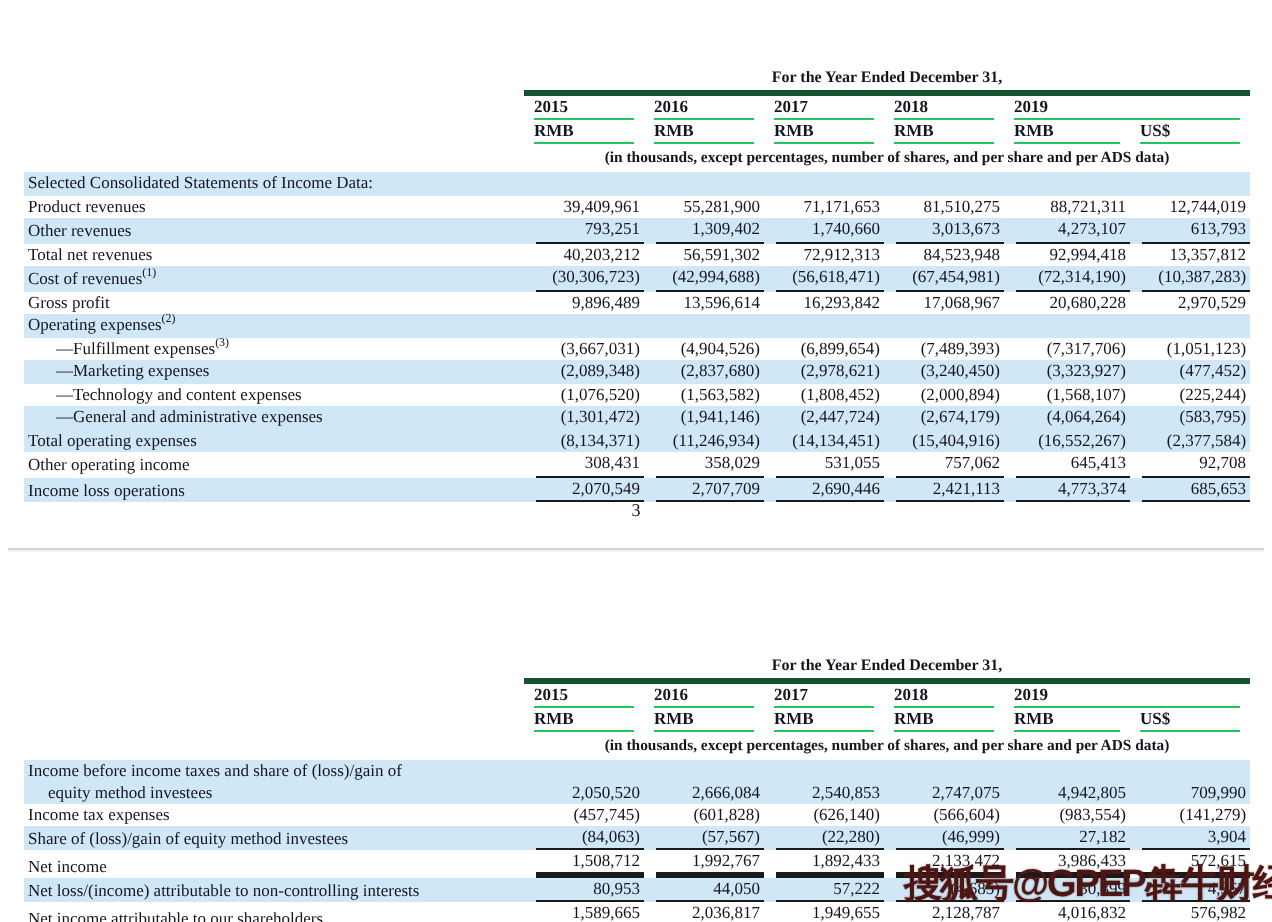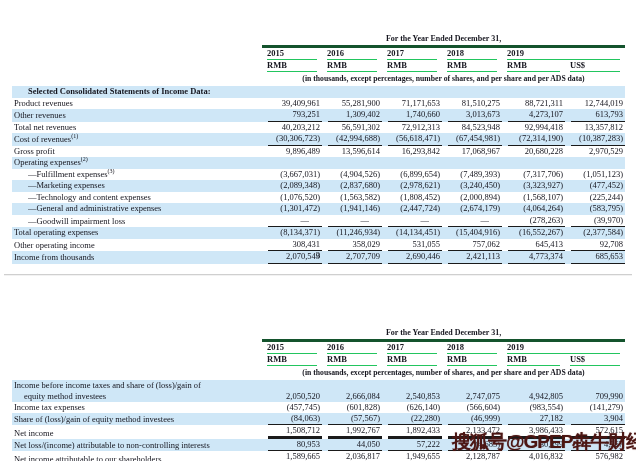--- a/index.html
+++ b/index.html
@@ -13,21 +13,21 @@
   .t2 { top:322px; }
   table { border-collapse:collapse; table-layout:fixed; width:613px; }
   td { padding:0; vertical-align:bottom; font-size:8.5px; line-height:11px; white-space:nowrap; }
   .t1 tbody td { line-height:11.5px; }
   thead td { font-weight:bold; }
   .title-cell { text-align:center; font-size:8px; padding-top:5px; }
   .title-cell .hline { border-bottom:3px solid #14532d; padding-bottom:1px; }
   .yr { text-align:center; }
   .yr .hline { border-bottom:1px solid #22c55e; margin:0 5px; text-align:left; }
   .note { text-align:center; font-size:7.7px; padding-top:1px; padding-bottom:2px; }
-  .section { font-weight:bold; padding-left:16px;margin-left:33px; }
+  .section { font-weight:normal; padding-left:2px;margin-left:33px; }
   .lbl { padding-left:2px; overflow:hidden;margin-top:19px; }
   .lbl.ind { padding-left:16px; }
   .wrap2 { padding-left:10px; }
   sup { font-size:6px; line-height:0; vertical-align:super; }
   .val { text-align:right; }
   .val .cell { margin-left:6px; padding-right:2px; min-height:11px; }
   .val .cell.u1 { border-bottom:1px solid #1a1a1a; }
   .val .cell.u2 { border-bottom:1px solid #1a1a1a; box-shadow:0 2px 0 #1a1a1a; margin-bottom:2px; }
   .val .cell.dash { padding-right:13px; }
   tr.shade { background:#cfe7f7; }
@@ -333,43 +333,20 @@
             <td class="val">
               <div class="cell">(2,674,179)</div>
             </td>
             <td class="val">
               <div class="cell">(4,064,264)</div>
             </td>
             <td class="val">
               <div class="cell">(583,795)</div>
             </td>
           </tr>
-          <tr>
-            <td class="lbl ind">
-              <div>—Goodwill impairment loss</div>
-            </td>
-            <td class="val">
-              <div class="cell u1 dash">—</div>
-            </td>
-            <td class="val">
-              <div class="cell u1 dash">—</div>
-            </td>
-            <td class="val">
-              <div class="cell u1 dash">—</div>
-            </td>
-            <td class="val">
-              <div class="cell u1 dash">—</div>
-            </td>
-            <td class="val">
-              <div class="cell u1">(278,263)</div>
-            </td>
-            <td class="val">
-              <div class="cell u1">(39,970)</div>
-            </td>
-          </tr>
           <tr class="shade">
             <td class="lbl">
               <div>Total operating expenses</div>
             </td>
             <td class="val">
               <div class="cell">(8,134,371)</div>
             </td>
             <td class="val">
               <div class="cell">(11,246,934)</div>
             </td>
@@ -404,21 +381,21 @@
             </td>
             <td class="val">
               <div class="cell u1">645,413</div>
             </td>
             <td class="val">
               <div class="cell u1">92,708</div>
             </td>
           </tr>
           <tr class="shade">
             <td class="lbl">
-              <div>Income from thousands</div>
+              <div>Income loss operations</div>
             </td>
             <td class="val">
               <div class="cell u1">2,070,549</div>
             </td>
             <td class="val">
               <div class="cell u1">2,707,709</div>
             </td>
             <td class="val">
               <div class="cell u1">2,690,446</div>
             </td>

